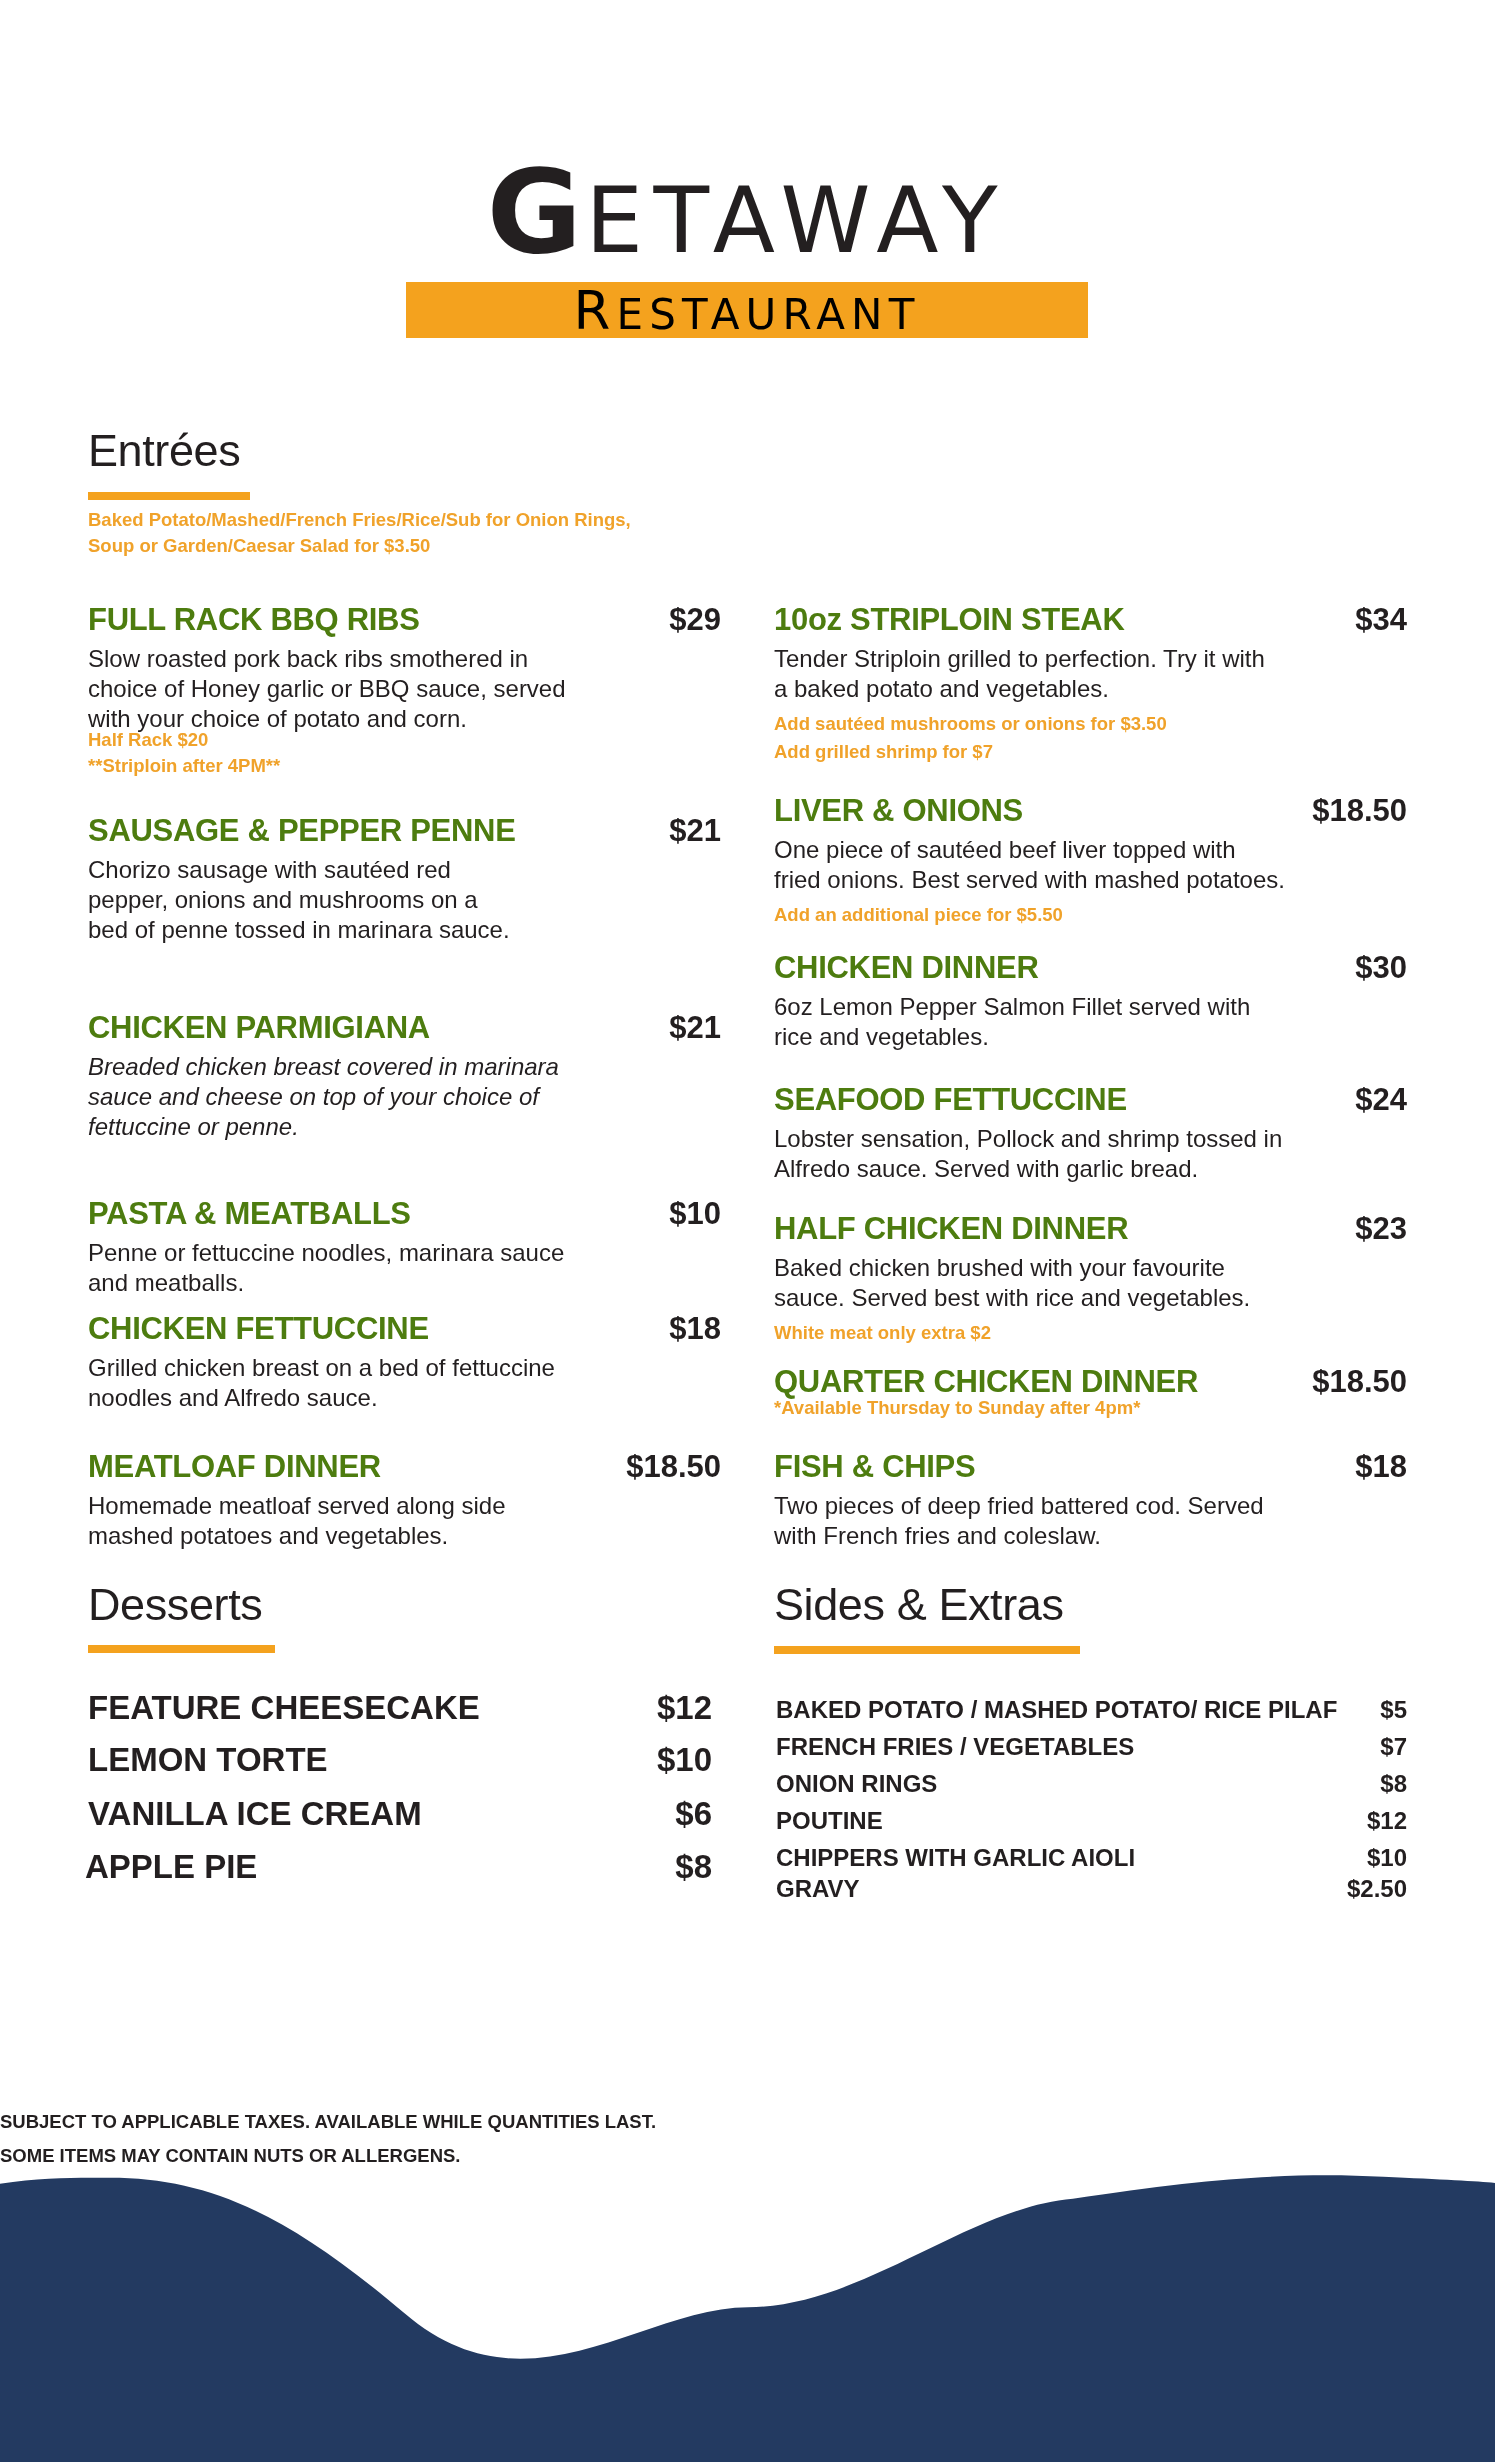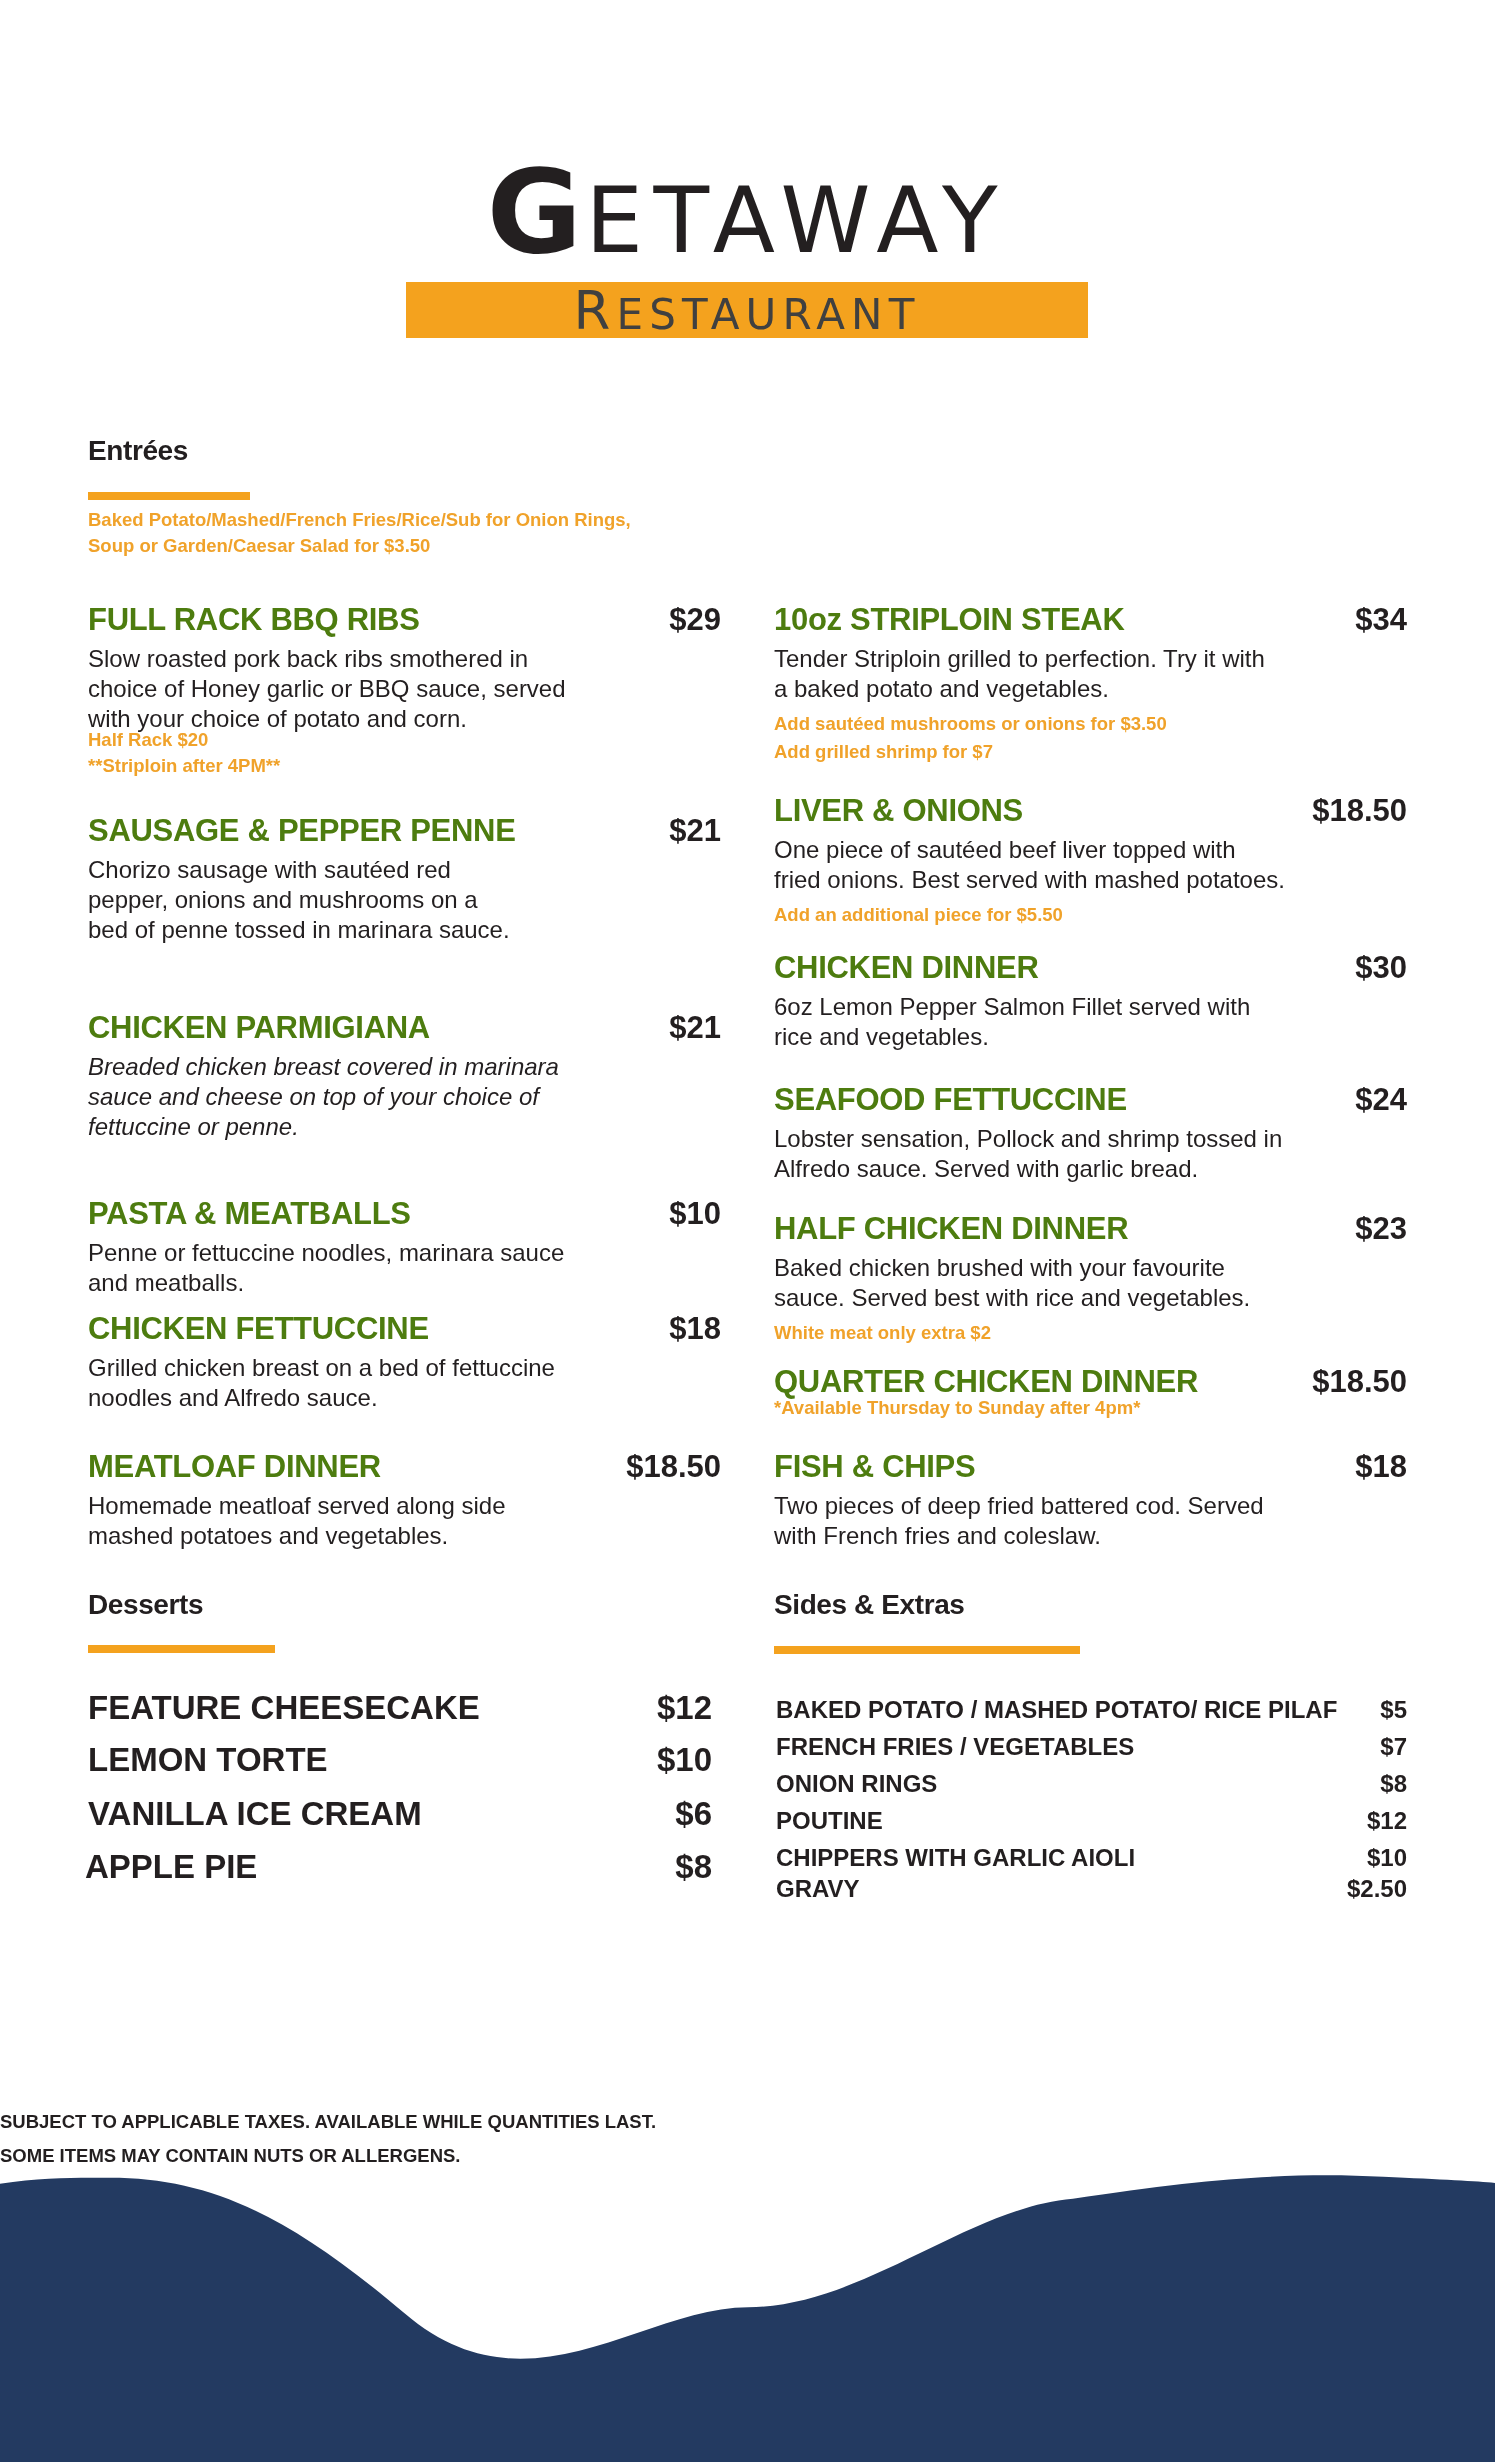--- a/index.html
+++ b/index.html
@@ -12,29 +12,29 @@
   .logo-title {
     position: absolute; left: 400px; top: 155px; width: 695px; height: 114px;
     font-family: "DejaVu Sans", sans-serif; font-weight: normal;
     color: #231f20; text-align: center; white-space: nowrap;
     letter-spacing: 8.8px; line-height: 114px;
   }
   .logo-title .big { font-size: 116px; font-weight: bold; letter-spacing: 3.5px; }
   .logo-title .rest { font-size: 91px; letter-spacing: 10.6px; }
   .logo-banner {
     position: absolute; left: 406px; top: 282px; width: 682px; height: 56px;
-    background: #f4a21e; color: #404040; text-align: center; white-space: nowrap;
+    background: #f4a21e; color: #000000; text-align: center; white-space: nowrap;
     font-family: "DejaVu Sans", sans-serif; line-height: 58px; letter-spacing: 6.2px;
   }
   .logo-banner .big { font-size: 53px; }
   .logo-banner .rest { font-size: 42px; }
 
   
   .section-title {
-    position: absolute; font-weight: bold; font-size: 28px; line-height: 53px;
+    position: absolute; font-weight: normal; font-size: 45px; line-height: 53px;
     color: #231f20; letter-spacing: -0.4px; white-space: nowrap;
   }
   .section-rule { position: absolute; height: 8px; background: #f4a21e; }
   .note {
     position: absolute; color: #f0a22a; font-weight: bold; font-size: 18.5px; line-height: 26px;
     white-space: nowrap;
   }
 
   
   .item { position: absolute; }

